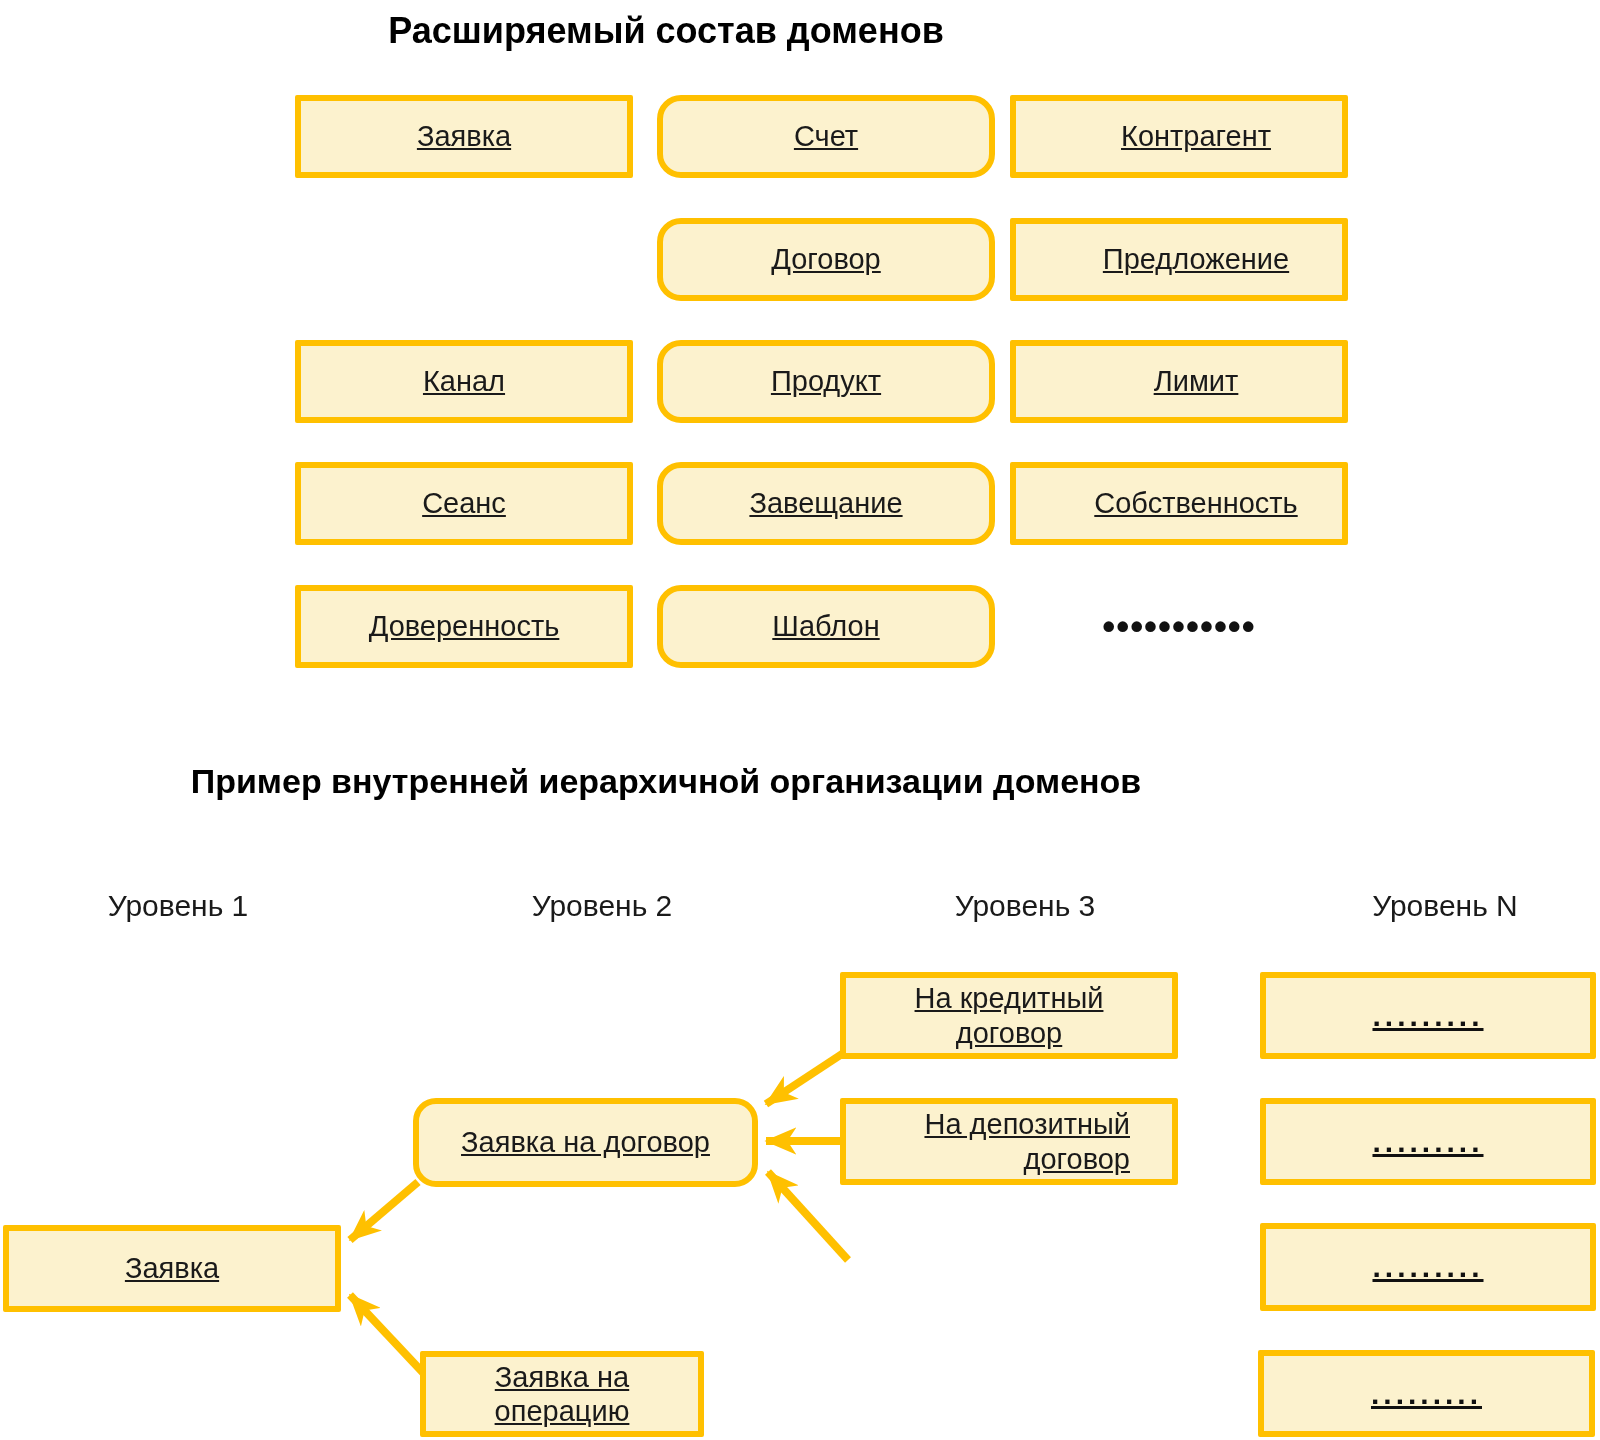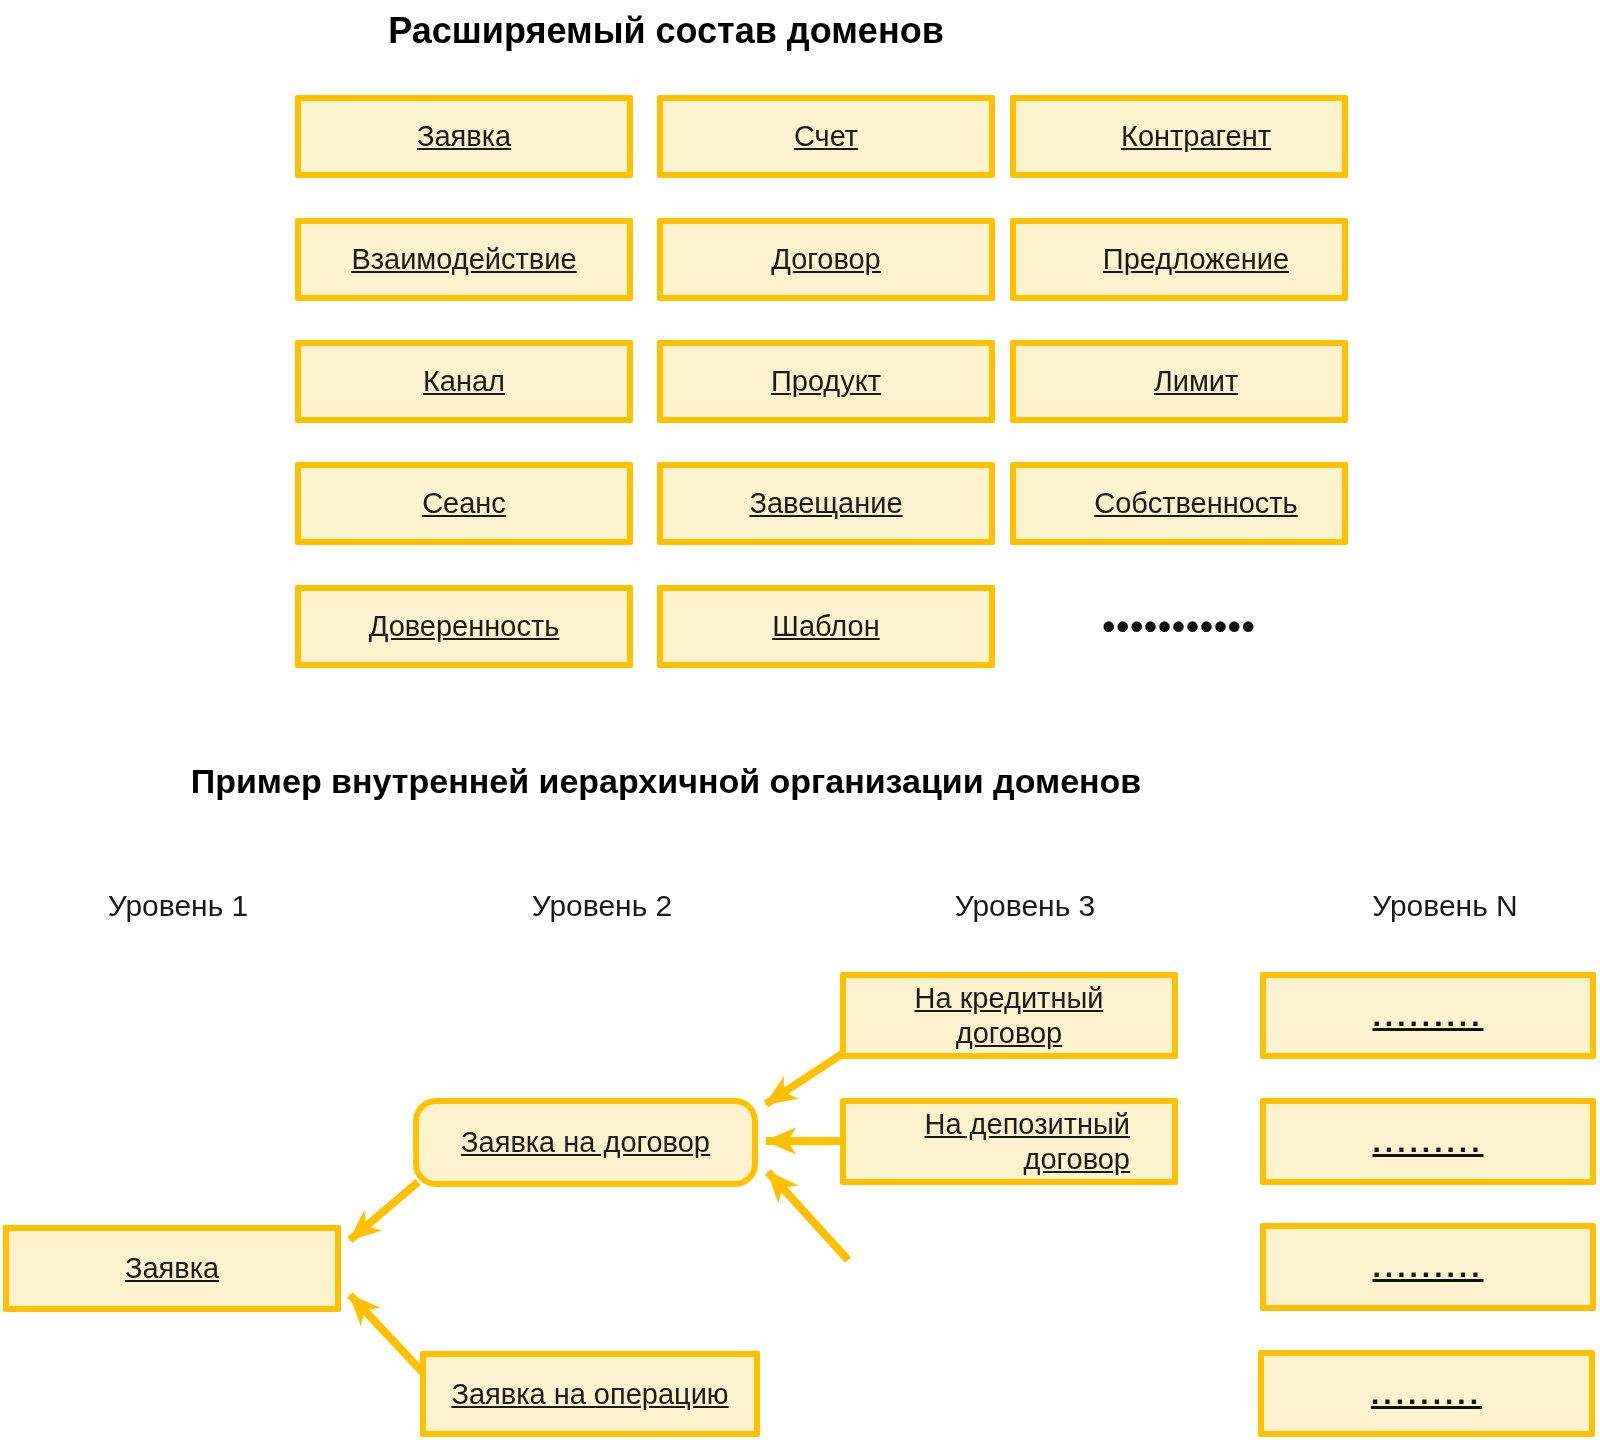--- a/index.html
+++ b/index.html
@@ -18,37 +18,37 @@
   }
   #title1{top:10px;font-size:36px;}
   #title2{top:762px;font-size:34px;}
   .box{
     position:absolute;box-sizing:border-box;
     border:6px solid var(--border);background:var(--fill);border-radius:2px;
     display:flex;align-items:center;justify-content:center;
     font-size:29px;line-height:1.18;text-align:center;z-index:2;text-decoration:underline;
   }
   
-  .c0{left:295px;} .c1{left:657px;} .c2{left:1010px;padding-left:34px;}
+  .c0{left:295px;} .c1{left:657px;border-radius:24px;} .c2{left:1010px;padding-left:34px;}
   .r0{top:95px;} .r1{top:218px;} .r2{top:340px;} .r3{top:462px;} .r4{top:585px;}
   .s1{width:338px;height:83px;}
   #dots1{
     position:absolute;left:1010px;top:585px;width:338px;height:83px;
     display:flex;align-items:center;justify-content:center;
     font-size:37px;font-weight:bold;letter-spacing:1px;color:#111;z-index:2;
   }
   
   .colhead{
     position:absolute;top:889px;width:300px;text-align:center;font-size:30px;z-index:2;
   }
   #h1{left:28px;} #h2{left:452px;} #h3{left:875px;} #h4{left:1295px;}
   
   #zayavka        {left:3px;   top:1225px;width:338px;height:87px;}
   #z-dogovor      {left:413px; top:1098px;width:345px;height:89px;border-radius:23px;}
-  #z-operaciya    {left:420px; top:1351px;width:340px;height:86px;}
+  #z-operaciya    {left:420px; top:1351px;width:284px;height:86px;}
   #kreditny       {left:840px; top:972px; width:338px;height:87px;padding:0 42px;}
   #depozitny      {left:840px; top:1098px;width:338px;height:87px;padding:0 42px;text-align:right;}
   #kartochny      {left:840px; top:1223px;width:338px;height:88px;padding:0 42px;}
   #n1{left:1260px;top:972px; width:336px;height:87px;}
   #n2{left:1260px;top:1098px;width:336px;height:87px;}
   #n3{left:1260px;top:1223px;width:336px;height:88px;}
   #n4{left:1258px;top:1350px;width:337px;height:87px;}
   .ndots{font-size:30px;font-weight:bold;letter-spacing:4px;color:#111;}
   
   #arrows{position:absolute;left:0;top:0;z-index:1;}
@@ -58,21 +58,20 @@
 </head>
 <body>
 
 <div id="canvas">
 
   <div class="title" id="title1">Расширяемый состав доменов</div>
 
   <div class="box s1 c0 r0">Заявка</div>
   <div class="box s1 c1 r0">Счет</div>
   <div class="box s1 c2 r0">Контрагент</div>
-  <div class="box s1 c0 r1">Взаимодействие</div>
   <div class="box s1 c1 r1">Договор</div>
   <div class="box s1 c2 r1">Предложение</div>
   <div class="box s1 c0 r2">Канал</div>
   <div class="box s1 c1 r2">Продукт</div>
   <div class="box s1 c2 r2">Лимит</div>
   <div class="box s1 c0 r3">Сеанс</div>
   <div class="box s1 c1 r3">Завещание</div>
   <div class="box s1 c2 r3">Собственность</div>
   <div class="box s1 c0 r4">Доверенность</div>
   <div class="box s1 c1 r4">Шаблон</div>

